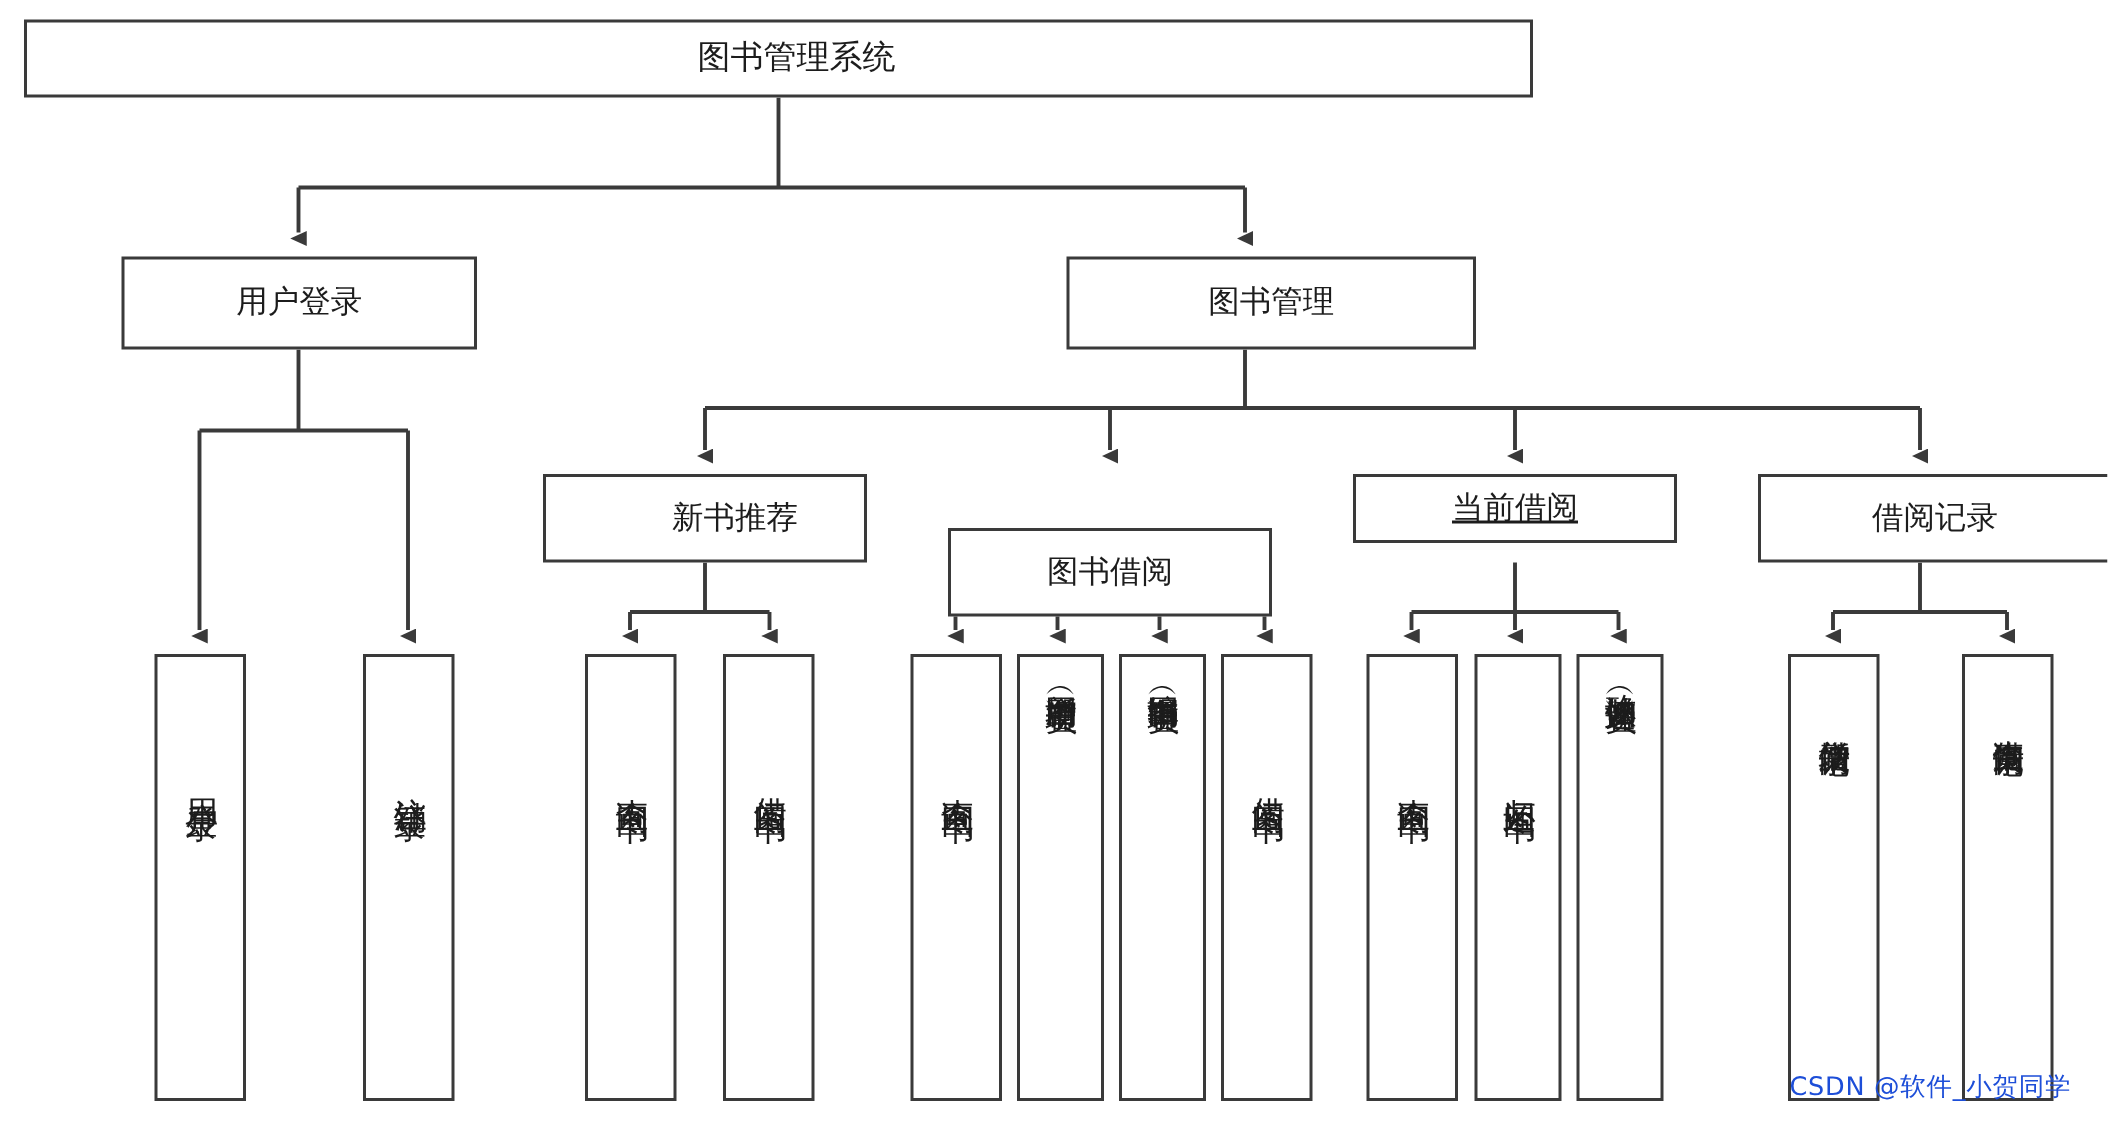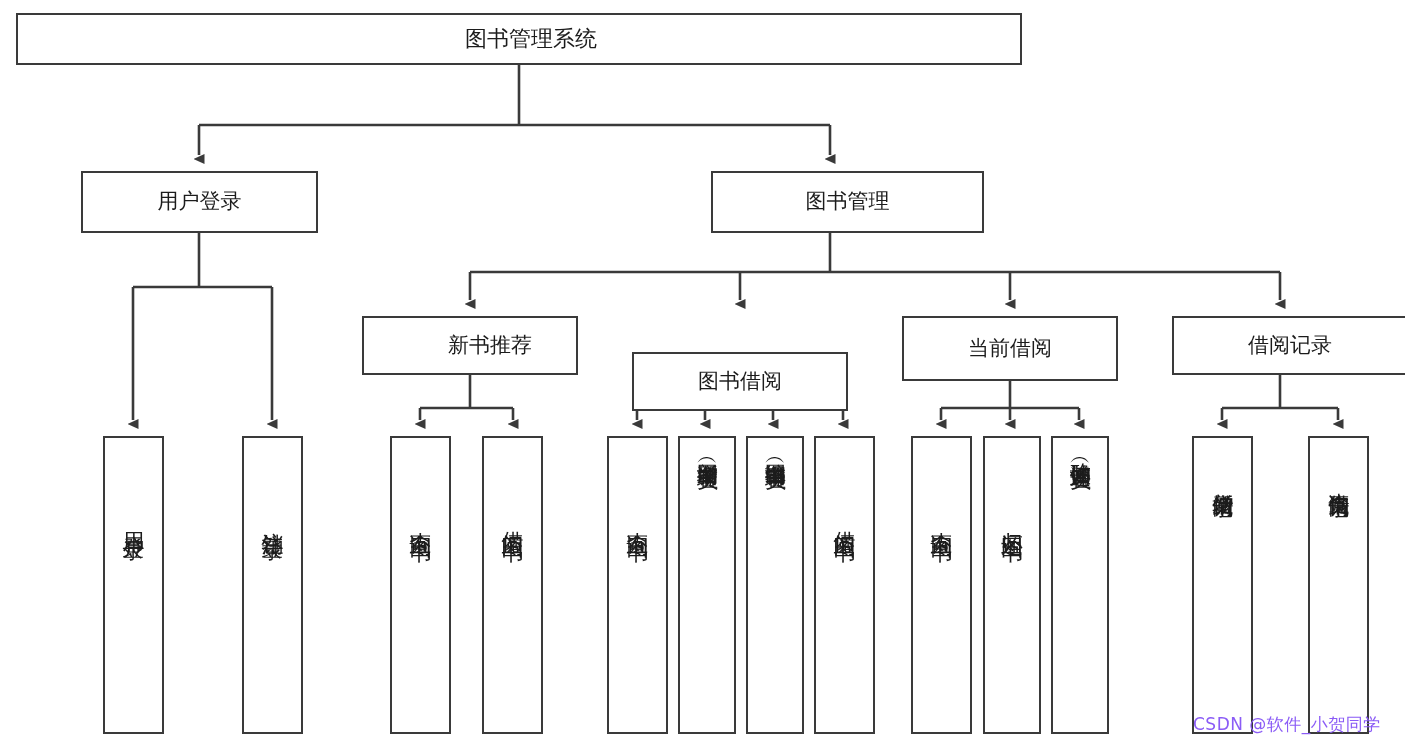--- a/index.html
+++ b/index.html
@@ -66,21 +66,21 @@
   }
   .node.vertical.tall-text .node-label {
     font-size: 21px;
     letter-spacing: 1px;
   }
   .watermark {
     position: absolute;
     left: 1193px;
     top: 713px;
     font-size: 17px;
-    color: #8b5cf6;
+    color: #1d4ed8;
     letter-spacing: 0.5px;
     white-space: nowrap;
     pointer-events: none;
   }
 </style>
 </head>
 <body>
 
 <div id="diagram-root">
 
@@ -144,21 +144,21 @@
   <div class="node horizontal" style="left:711px; top:171px; width:273px; height:62px;">
     <span class="node-label">图书管理</span>
   </div>
 
   <div class="node horizontal" style="left:362px; top:316px; width:216px; height:59px;padding-left:40px;">
     <span class="node-label">新书推荐</span>
   </div>
   <div class="node horizontal" style="left:632px; top:316px; width:216px; height:59px;margin-top:36px;">
     <span class="node-label">图书借阅</span>
   </div>
-  <div class="node horizontal" style="left:902px; top:316px; width:216px; height:65px;">
+  <div class="node horizontal" style="left:902px; top:316px; width:216px; height:46px;text-decoration:underline;">
     <span class="node-label">当前借阅</span>
   </div>
   <div class="node horizontal" style="left:1172px; top:316px; width:236px; height:59px;">
     <span class="node-label">借阅记录</span>
   </div>
 
   <div class="node vertical" style="left:103px; top:436px; width:61px; height:298px; padding-top:76px;">
     <span class="node-label">用户登录</span>
   </div>
   <div class="node vertical" style="left:242px; top:436px; width:61px; height:298px; padding-top:76px;">

